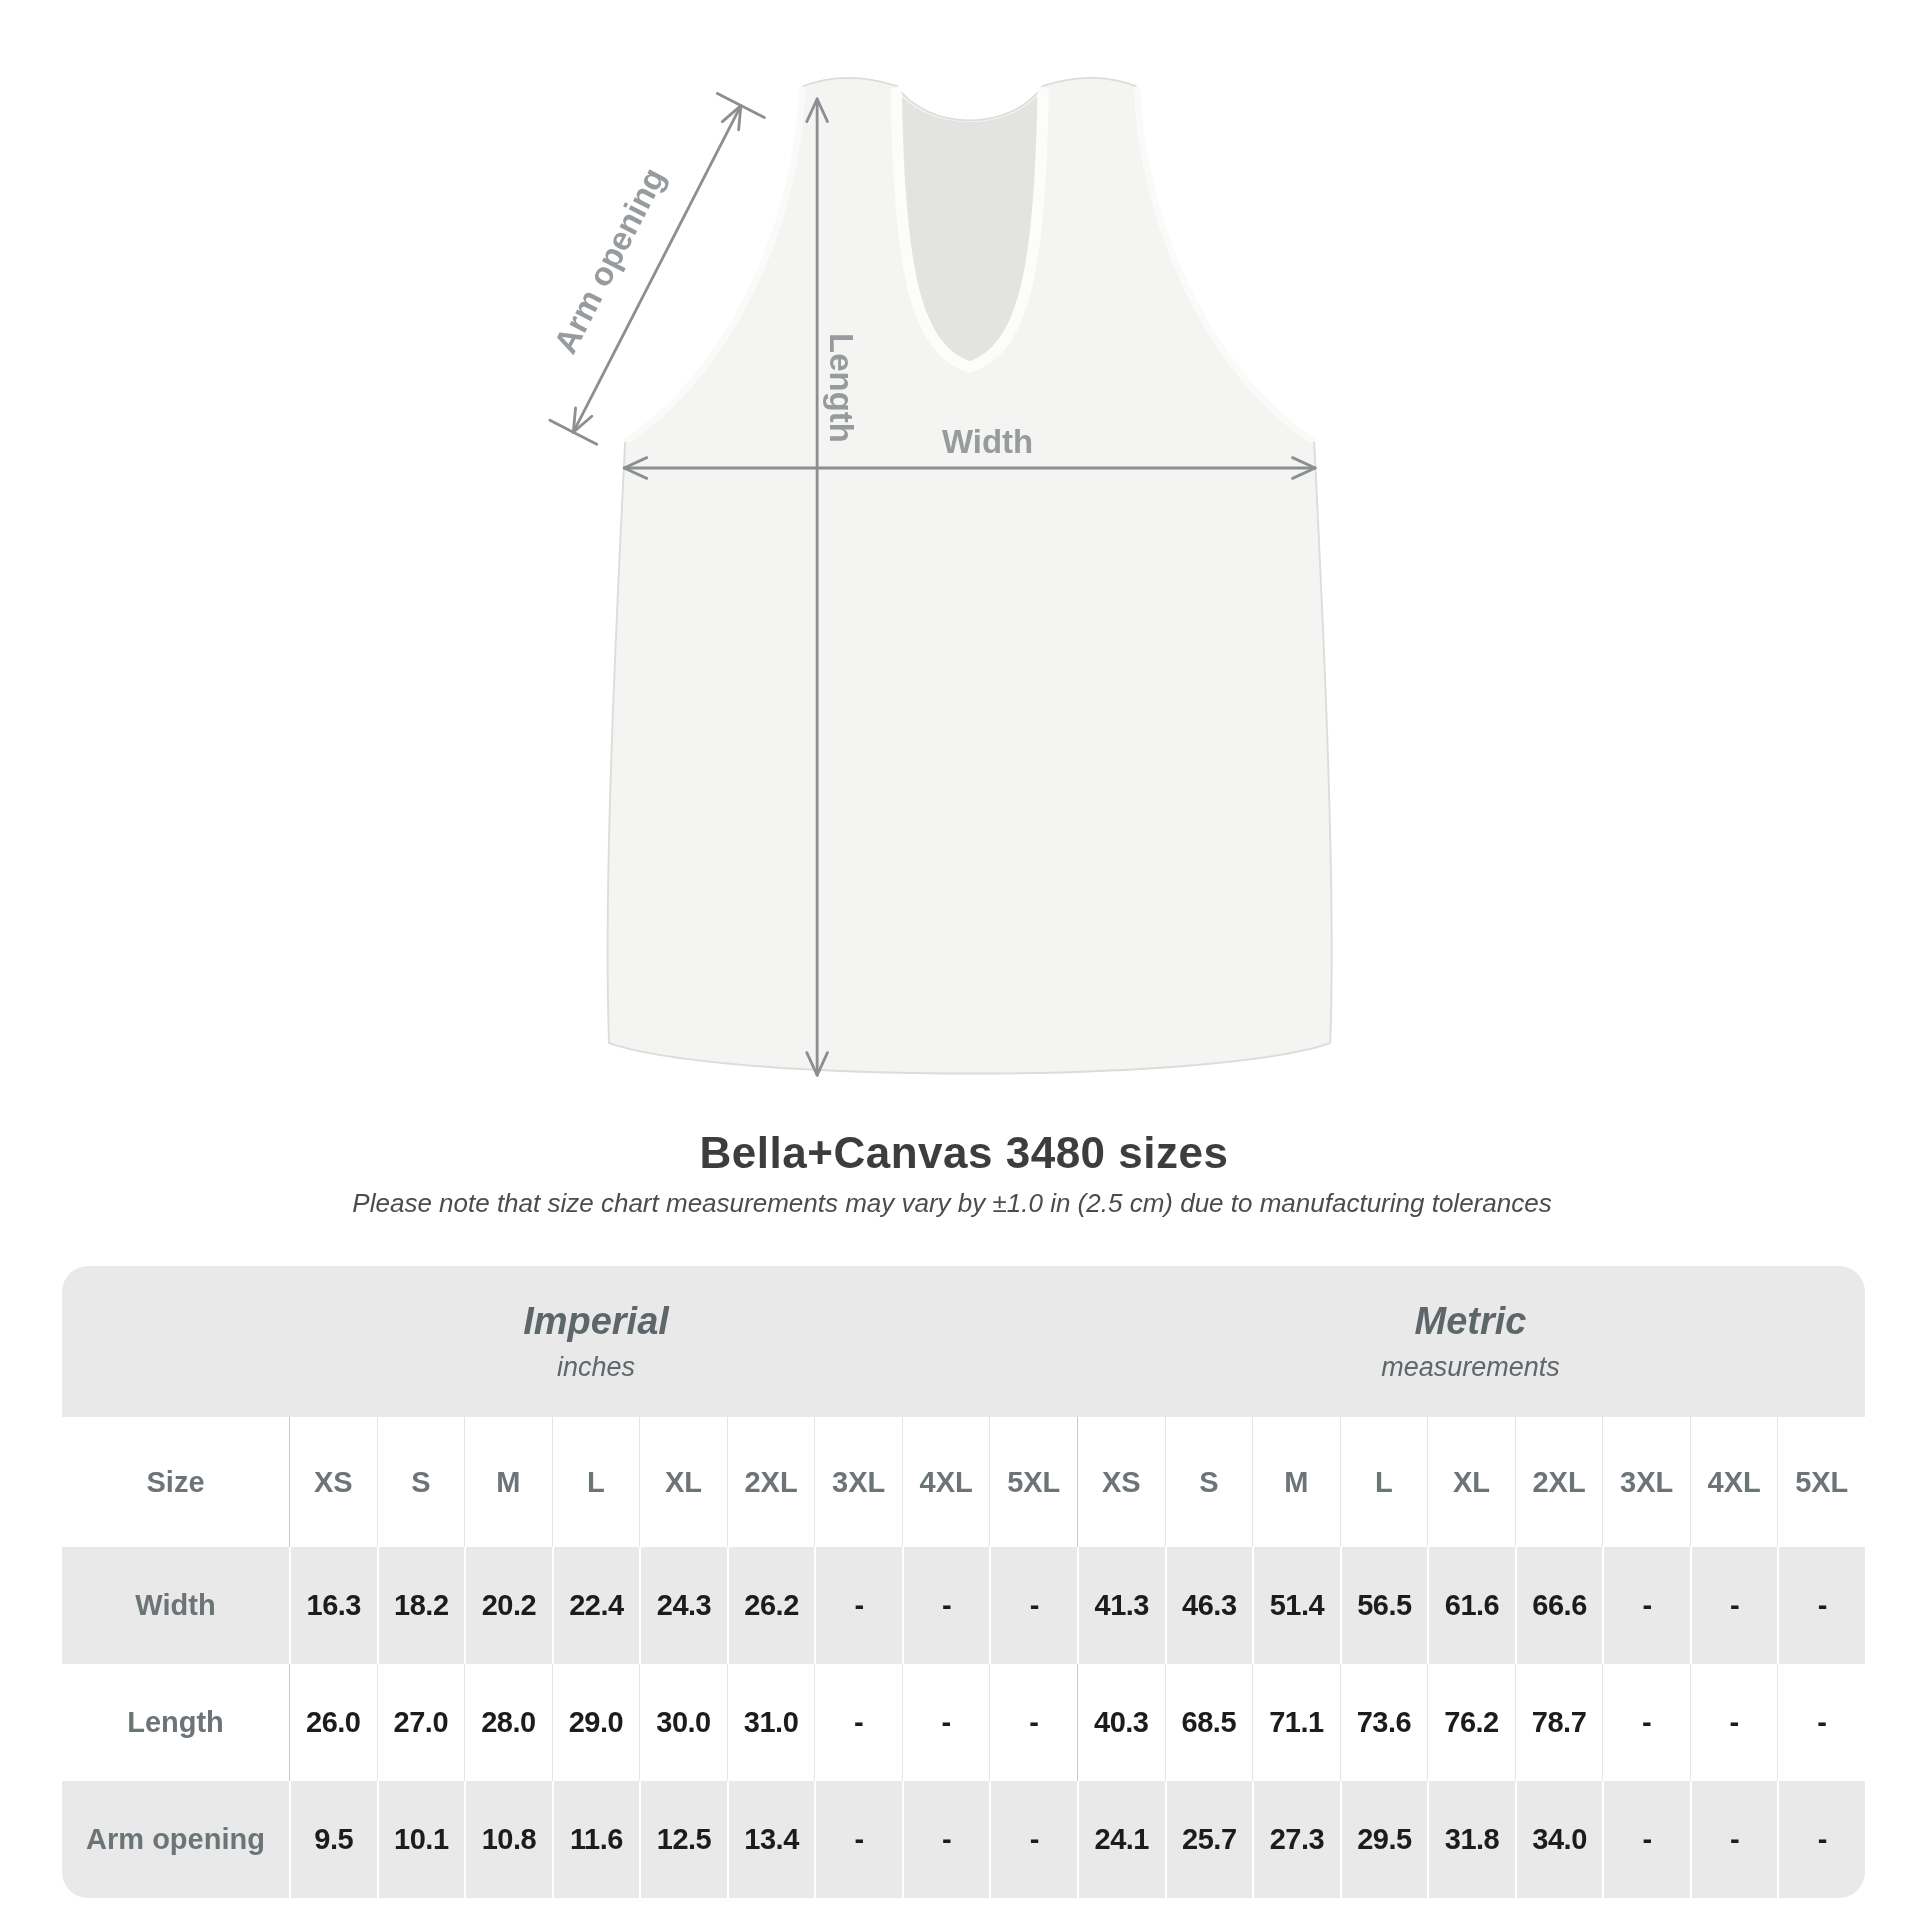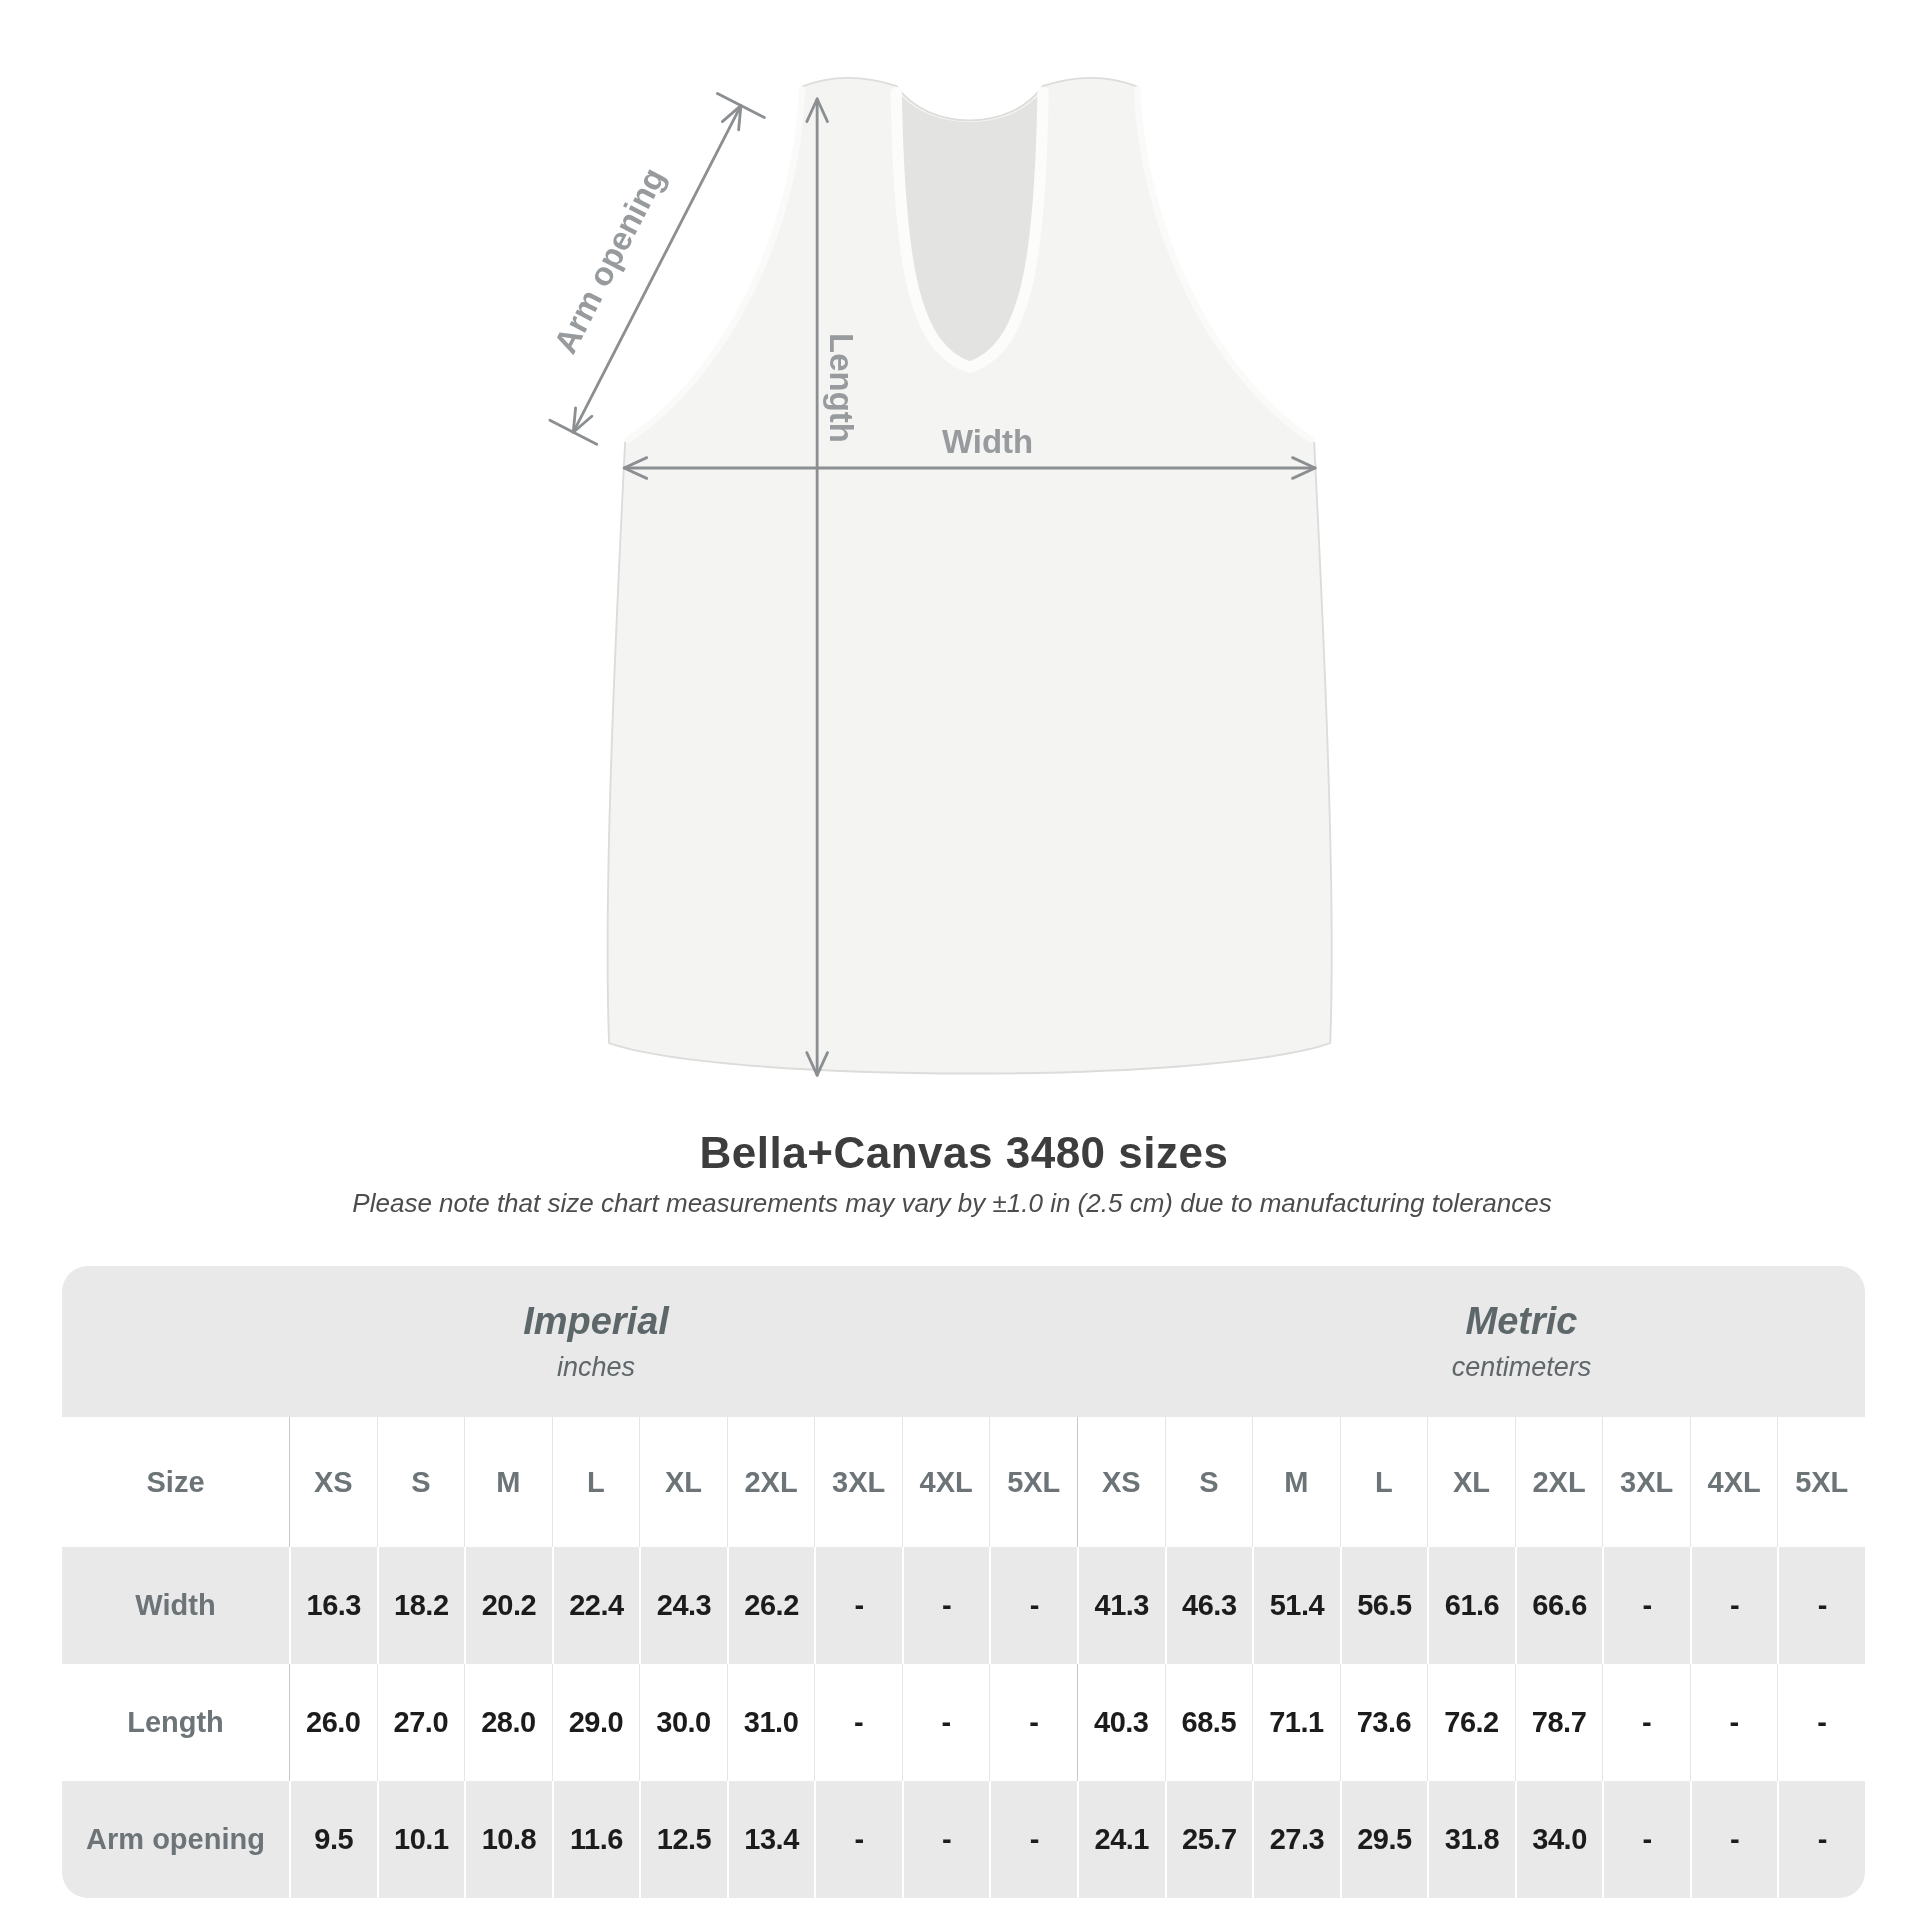--- a/index.html
+++ b/index.html
@@ -15,21 +15,21 @@
   .page-subtitle{position:absolute;left:0;top:1188px;width:1904px;margin:0;text-align:center;
               font-size:26px;font-style:italic;color:#4c4c4c;}
 
   
   .size-table{position:absolute;left:62px;top:1266px;width:1803px;border-radius:26px;
               overflow:hidden;}
   .band{position:relative;height:151px;background:#e9e9e9;}
   .unit-group{position:absolute;top:0;height:151px;display:flex;flex-direction:column;
               align-items:center;justify-content:center;gap:8.5px;}
   .unit-group.imperial{left:0;width:1068px;}
-  .unit-group.metric{left:1066px;width:787px;}
+  .unit-group.metric{left:1015px;width:787px;}
   .u-label{font-size:38px;font-weight:bold;font-style:italic;color:#5d676a;}
   .u-sub{font-size:27px;font-style:italic;color:#5f676a;}
 
   .trow{display:grid;grid-template-columns:227px repeat(18,1fr);align-items:stretch;}
   .trow.hdr{height:130px;background:#ffffff;}
   .trow.r{height:117px;}
   .trow.white{background:#ffffff;}
   .trow.gray{background:#ffffff;}
   .cell{display:flex;align-items:center;justify-content:center;box-sizing:border-box;
         font-size:29px;color:#1c1c1c;font-weight:700;letter-spacing:-0.5px;}
@@ -91,21 +91,21 @@
   <p class="page-subtitle">Please note that size chart measurements may vary by ±1.0 in (2.5 cm) due to manufacturing tolerances</p>
 
   <div class="size-table">
     <div class="band">
       <div class="unit-group imperial">
         <div class="u-label">Imperial</div>
         <div class="u-sub">inches</div>
       </div>
       <div class="unit-group metric">
         <div class="u-label">Metric</div>
-        <div class="u-sub">centimeters</div>
+        <div class="u-sub">measurements</div>
       </div>
     </div>
     <div class="trow hdr white" id="header-row">
         <div class="cell headtext rowlabel first">Size</div>
         <div class="cell headtext major">XS</div>
         <div class="cell headtext">S</div>
         <div class="cell headtext">M</div>
         <div class="cell headtext">L</div>
         <div class="cell headtext">XL</div>
         <div class="cell headtext">2XL</div>

